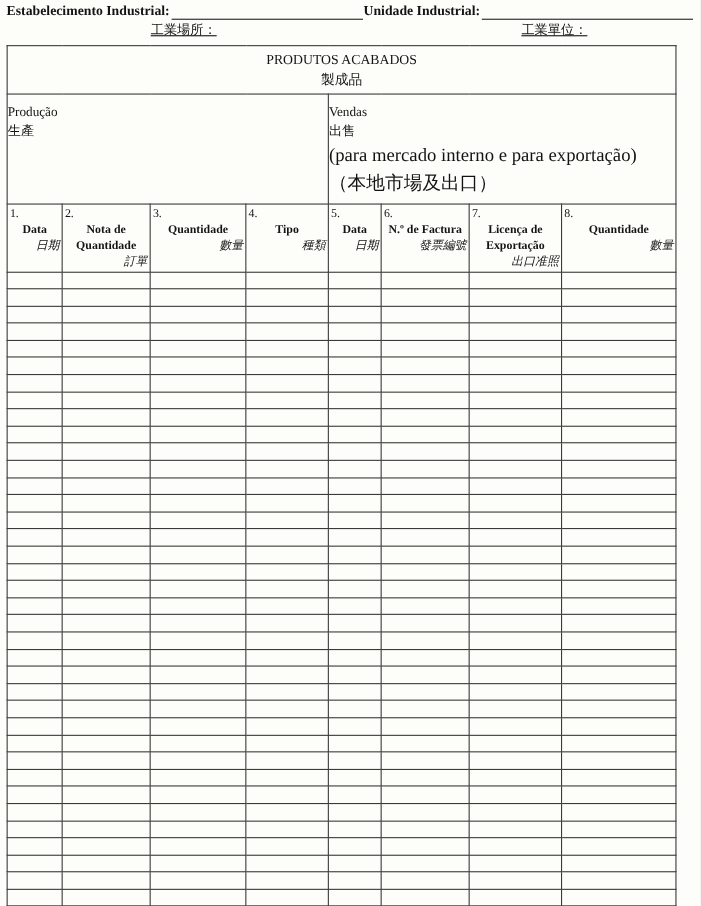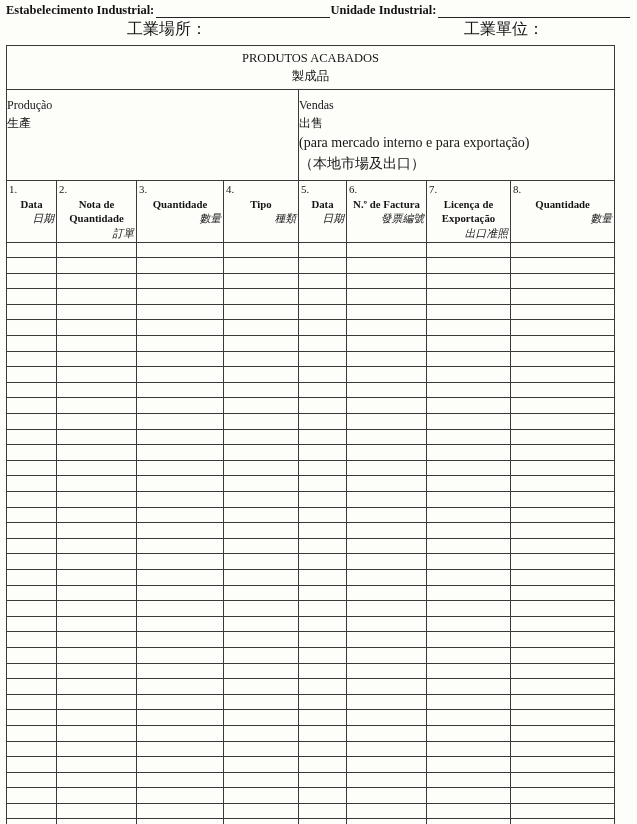--- a/index.html
+++ b/index.html
@@ -9,30 +9,30 @@
     font-family:"Liberation Serif", serif; color:#141414;
     padding:3px 7px 0 6px; position:relative; overflow:hidden;
   }
   
   .hdr-line1 { display:flex; align-items:flex-start; font-size:12.5px; font-weight:bold; }
   .hdr-seg { display:flex; align-items:flex-end; }
   .hdr-seg.left { width:52%; }
   .hdr-seg.right { width:48%; }
   .hdr-label { white-space:nowrap; }
   .hdr-blank { flex:1 1 auto; border-bottom:1px solid #222; height:14px; margin-left:2px; min-width:30px; }
-  .hdr-line2 { display:flex; font-size:16px; margin-top:1px; }
+  .hdr-line2 { display:flex; font-size:12px; margin-top:1px;text-decoration:underline; }
   .hdr-line2 .half { text-align:center; }
   .hdr-line2 .half.left { width:50%; padding-left:10px; }
   .hdr-line2 .half.right { width:50%; padding-left:60px; text-align:center; }
   
   table.grid { border-collapse:collapse; table-layout:fixed; width:608px; margin-top:5px;padding-left:34px; }
   table.grid th, table.grid td { border:1px solid #3a3a3a; padding:0; vertical-align:top; font-weight:normal; }
   .title-cell { text-align:center; font-size:12.5px; padding:3px 0 4px 0 !important; line-height:1.45; }
   .group-cell { text-align:left; font-size:12px; padding:6px 0 !important; line-height:1.5; }
-  .group-cell .note { font-size:14px; }
+  .group-cell .note { font-size:17px; }
   .colhead { font-size:10.8px; line-height:1.35; height:58px; padding:1px 2px !important; }
   .colnum { text-align:left; }
   .collabel { text-align:center;font-weight:bold; }
   .colzh { text-align:right;font-style:italic; }
   table.grid tbody td { height:15.6px; }
 </style>
 </head>
 <body>
 
 <div class="page">

